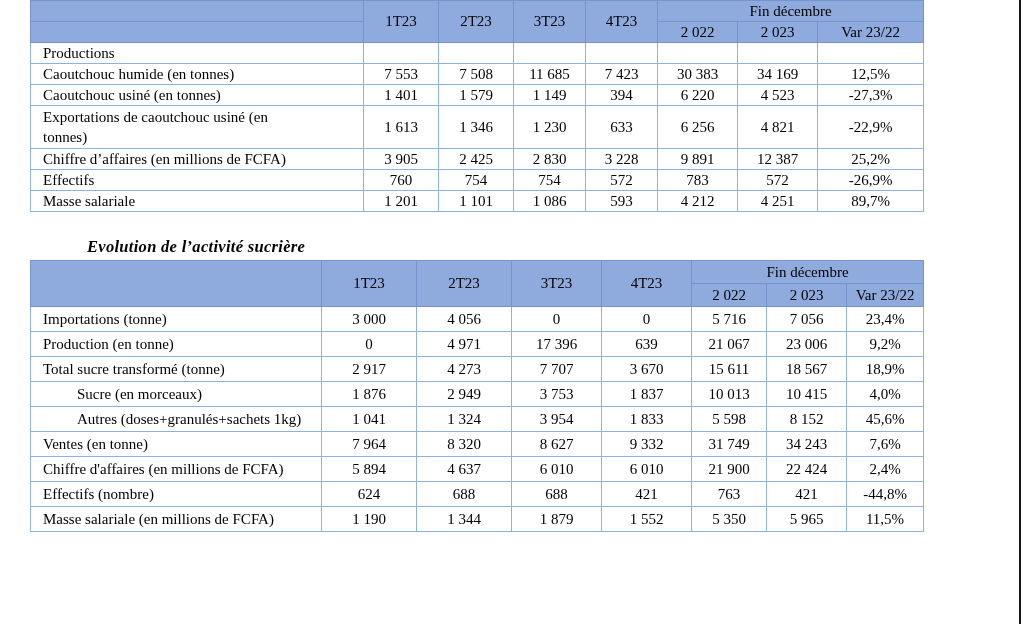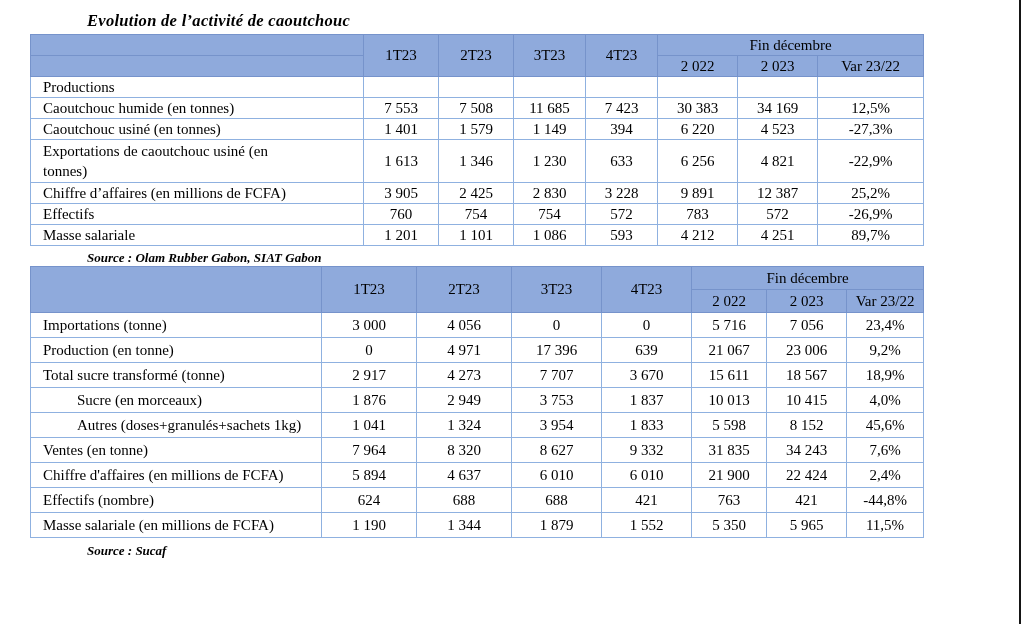--- a/index.html
+++ b/index.html
@@ -45,21 +45,20 @@
   .src-2{margin-top:5px;}
 </style>
 </head>
 <body>
 
 <div class="page-edge"></div>
 
 <div class="content">
 
   <section>
-    <h2 class="tbl-title title-1">Evolution de l’activité de caoutchouc</h2>
     <table class="t1">
       <colgroup>
         <col class="c0">
           <col class="c1">
           <col class="c2">
           <col class="c3">
         <col class="c4">
           <col class="c5">
           <col class="c6">
           <col class="c7">
@@ -146,24 +145,24 @@
             <td class="num">1 201</td>
             <td class="num">1 101</td>
             <td class="num">1 086</td>
             <td class="num">593</td>
             <td class="num">4 212</td>
             <td class="num">4 251</td>
             <td class="num">89,7%</td>
           </tr>
         </tbody>
     </table>
-    <p class="src">Source : Olam Rubber Gabon, SIAT Gabon</p>
   </section>
 
   <section>
+    <h2 class="tbl-title title-2">Evolution de l’activité sucrière</h2>
     <table class="t2">
       <colgroup>
         <col class="c0">
           <col class="c1">
           <col class="c2">
           <col class="c3">
         <col class="c4">
           <col class="c5">
           <col class="c6">
           <col class="c7">
@@ -233,21 +232,21 @@
             <td class="num">5 598</td>
             <td class="num">8 152</td>
             <td class="num">45,6%</td>
           </tr>
           <tr>
             <td class="label">Ventes (en tonne)</td>
             <td class="num">7 964</td>
             <td class="num">8 320</td>
             <td class="num">8 627</td>
             <td class="num">9 332</td>
-            <td class="num">31 835</td>
+            <td class="num">31 749</td>
             <td class="num">34 243</td>
             <td class="num">7,6%</td>
           </tr>
           <tr>
             <td class="label">Chiffre d'affaires (en millions de FCFA)</td>
             <td class="num">5 894</td>
             <td class="num">4 637</td>
             <td class="num">6 010</td>
             <td class="num">6 010</td>
             <td class="num">21 900</td>
@@ -269,16 +268,15 @@
             <td class="num">1 190</td>
             <td class="num">1 344</td>
             <td class="num">1 879</td>
             <td class="num">1 552</td>
             <td class="num">5 350</td>
             <td class="num">5 965</td>
             <td class="num">11,5%</td>
           </tr>
         </tbody>
     </table>
-    <p class="src src-2">Source : Sucaf</p>
   </section>
 
 </div>
 
 </body></html>

